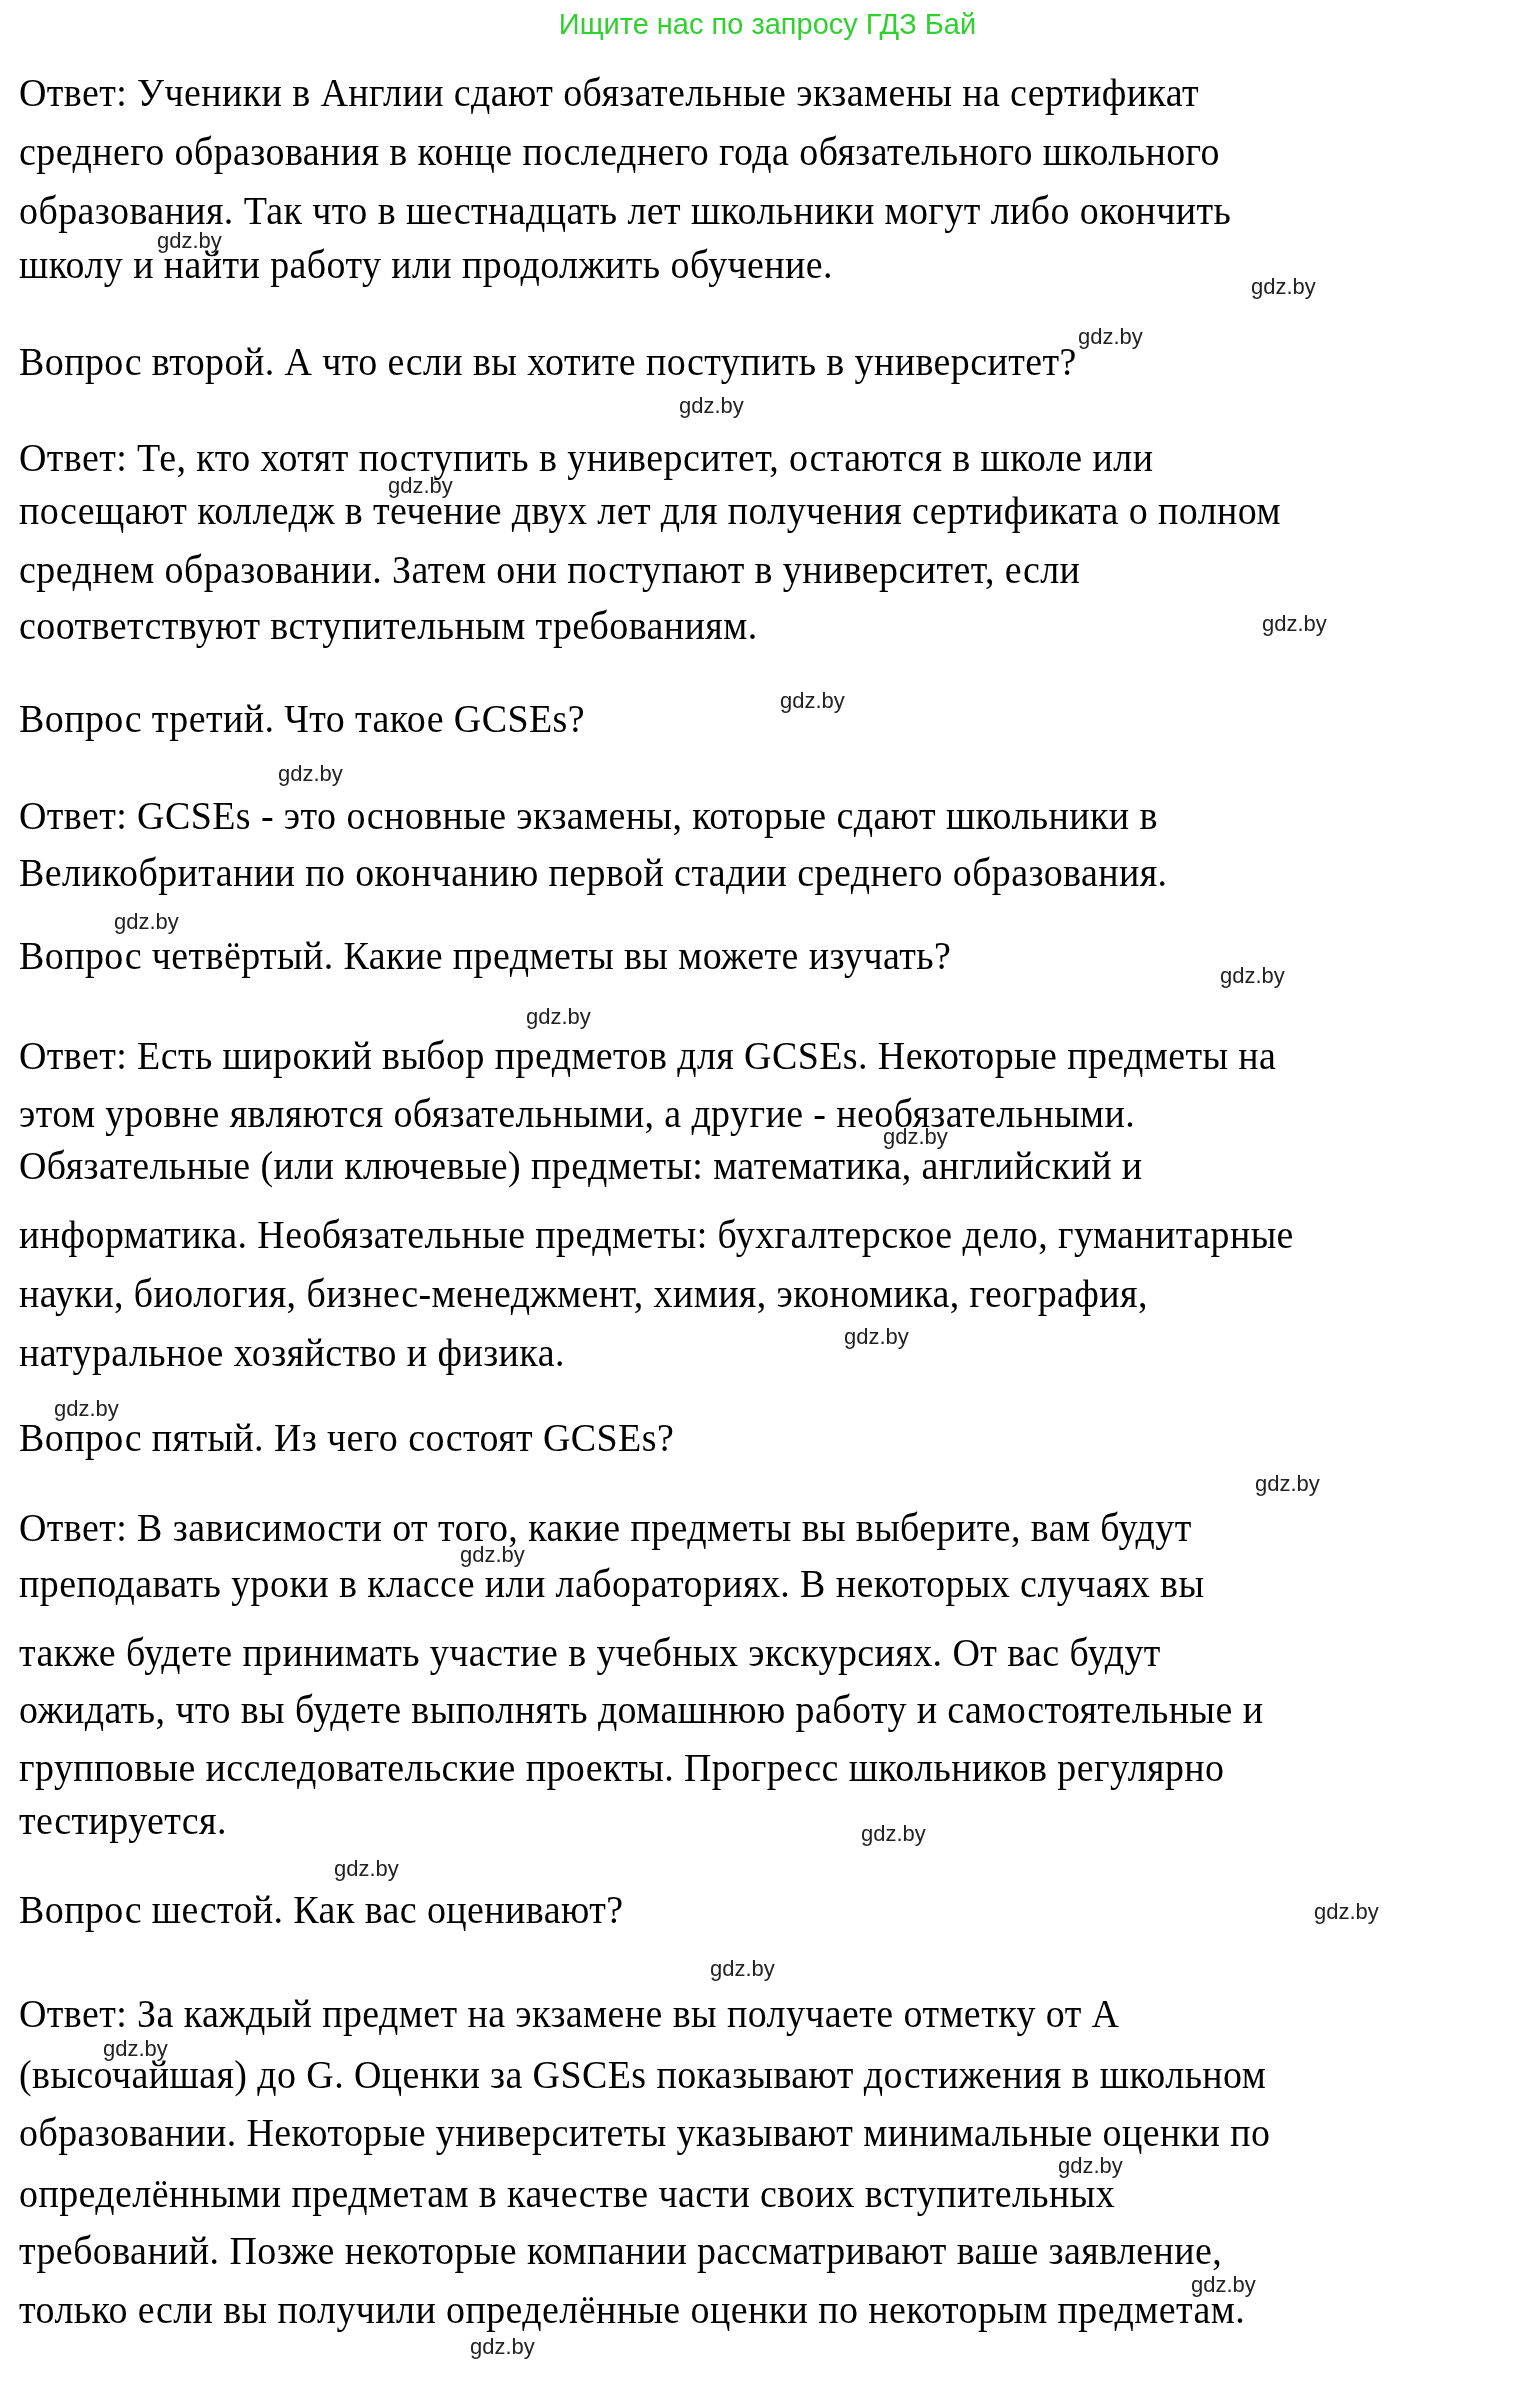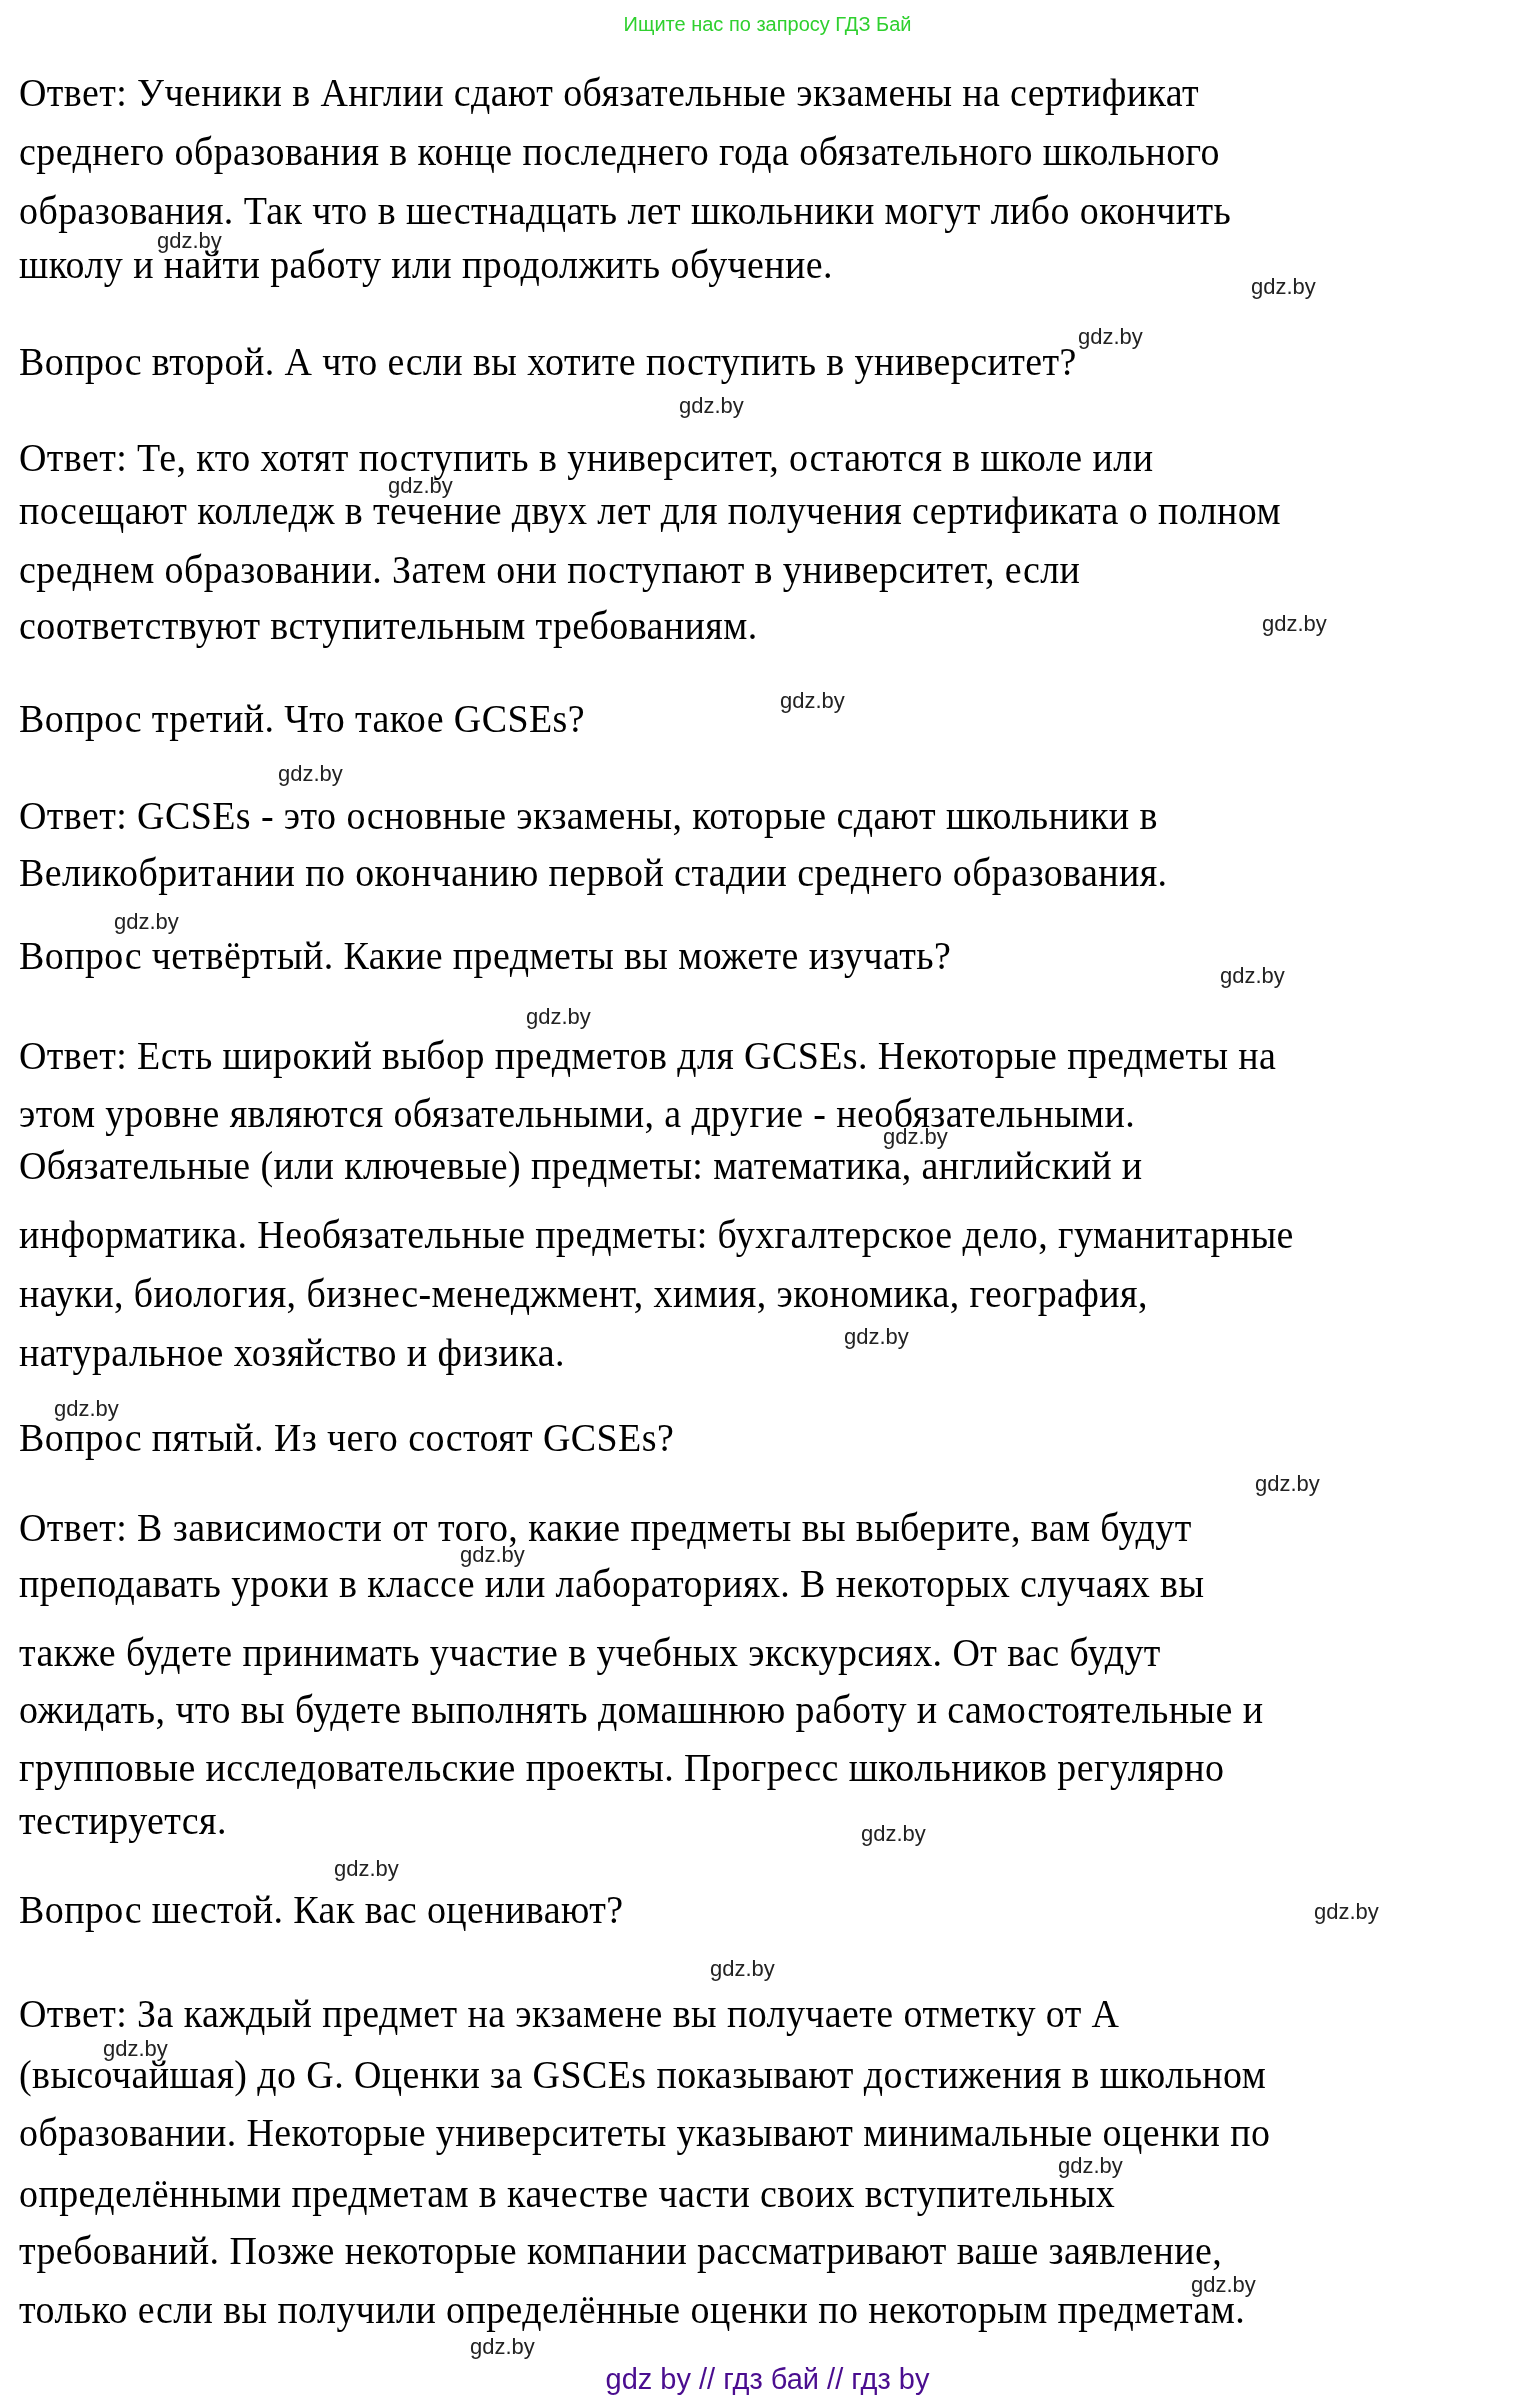--- a/index.html
+++ b/index.html
@@ -15,21 +15,21 @@
     overflow: hidden;
     font-family: "Liberation Serif", serif;
   }
   .promo-header {
     position: absolute;
     top: 6.1px;
     left: 0;
     width: 100%;
     text-align: center;
     font-family: "Liberation Sans", sans-serif;
-    font-size: 20px;
+    font-size: 29px;
     line-height: 37px;
     font-weight: 400;
     white-space: nowrap;
   }
   .doc-body {
     position: absolute;
     top: 0;
     left: 0;
     width: 100%;
     height: 100%;
@@ -126,15 +126,14 @@
       <div class="watermark" style="left: 861px; top: 1822px; color: rgb(34, 34, 34);">gdz.by</div>
       <div class="watermark" style="left: 334px; top: 1857px; color: rgb(34, 34, 34);">gdz.by</div>
       <div class="watermark" style="left: 1314px; top: 1900px; color: rgb(34, 34, 34);">gdz.by</div>
       <div class="watermark" style="left: 710px; top: 1957px; color: rgb(34, 34, 34);">gdz.by</div>
       <div class="watermark" style="left: 103px; top: 2037px; color: rgb(34, 34, 34);">gdz.by</div>
       <div class="watermark" style="left: 1058px; top: 2154px; color: rgb(34, 34, 34);">gdz.by</div>
       <div class="watermark" style="left: 1191px; top: 2273px; color: rgb(34, 34, 34);">gdz.by</div>
       <div class="watermark" style="left: 470px; top: 2335px; color: rgb(34, 34, 34);">gdz.by</div>
     </div>
 
-  <div class="footer-tagline" style="color: rgb(74, 13, 143);">gdz by  //  гдз бай  //  гдз by</div>
 </div>
 
 
 </body></html>

